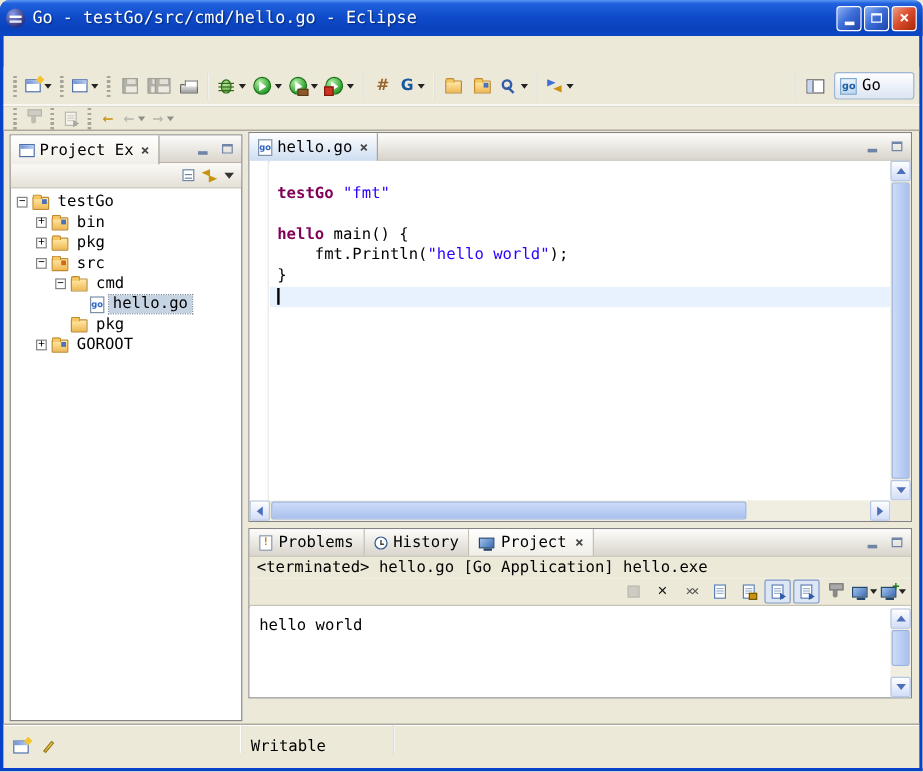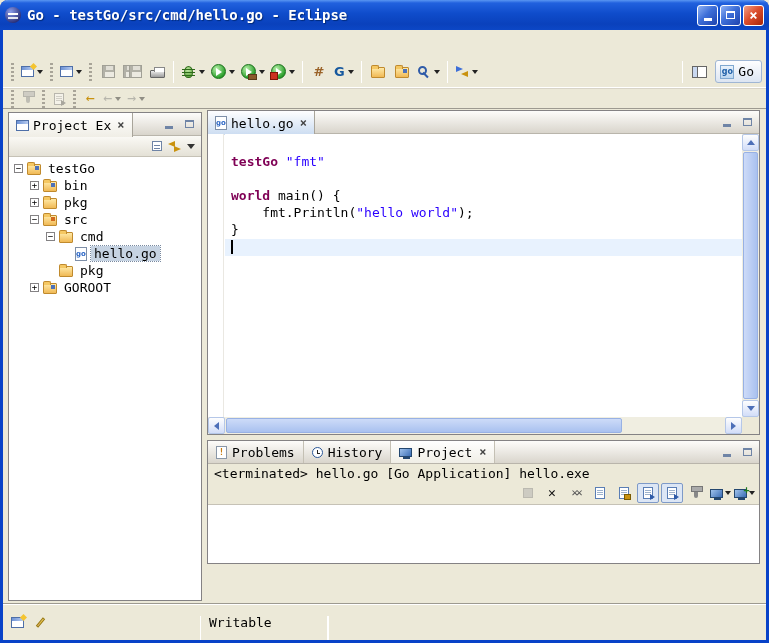--- a/index.html
+++ b/index.html
@@ -5,21 +5,21 @@
   *{margin:0;padding:0;box-sizing:border-box}
   html,body{width:769px;height:643px;overflow:hidden}
   body{font-family:"DejaVu Sans Mono",monospace;font-size:13px;color:#000;background:#ECE9D8}
   #window{position:relative;width:769px;height:643px;background:#ECE9D8;
     border-left:3px solid #0842C8;border-right:3px solid #0842C8;border-bottom:3px solid #0842C8;
     border-radius:8px 8px 0 0}
   
   .titlebar{position:absolute;top:0;left:-3px;right:-3px;height:30px;display:flex;align-items:center;
     padding:0 5px;border-radius:8px 8px 0 0;
     background:linear-gradient(180deg,#5A96F2 0%,#2161DE 10%,#0F4CCB 45%,#0A41BC 80%,#0C47C6 100%)}
-  .title-text{color:#fff;font-weight:bold;font-size:14px;margin-left:6px;text-shadow:1px 1px 1px #012A7A;white-space:nowrap}
+  .title-text{color:#fff;font-weight:normal;font-size:14px;margin-left:6px;text-shadow:1px 1px 1px #012A7A;white-space:nowrap}
   .winbtns{margin-left:auto;display:flex;gap:2px}
   .winbtn{width:21px;height:21px;border-radius:3px;border:1px solid #fff;display:flex;align-items:center;justify-content:center;
     background:linear-gradient(135deg,#8FB2F4 0%,#3E6FD8 45%,#1E43AE 100%);color:#fff;font-weight:bold;font-size:14px;cursor:default}
   .winbtn.close{background:linear-gradient(135deg,#F0A088 0%,#DD4F2E 45%,#A82507 100%)}
   .g-wmin{width:8px;height:3px;background:#fff;margin-top:9px}
   .g-wmax{width:9px;height:8px;border:1px solid #fff;border-top:2px solid #fff}
   .i-eclipse{position:relative;width:16px;height:16px;border-radius:50%;flex:none;
     background:radial-gradient(circle at 35% 30%,#8A9CEA,#2A2F78 75%)}
   .i-eclipse::before{content:"";position:absolute;left:3px;top:6px;width:10px;height:2px;background:#fff;box-shadow:0 4px 0 rgba(255,255,255,.85)}
   
@@ -34,21 +34,21 @@
   .tsep{width:1px;height:22px;background:#ACA89C;border-right:1px solid #FFF;margin:0 4px}
   .tb{height:24px;min-width:24px;display:flex;align-items:center;justify-content:center;padding:0 3px;gap:2px;position:relative}
   .tb.small{height:20px;min-width:20px}
   .dd{width:0;height:0;border-left:3px solid transparent;border-right:3px solid transparent;border-top:4px solid #222;margin-left:1px}
   .dis{opacity:.45;filter:grayscale(1)}
   .spring{flex:1}
   .arrow-glyph{font-size:15px;line-height:1}
   .yellow{color:#C9920F}
   .gray{color:#777}
   
-  .persp-go{display:flex;align-items:center;gap:4px;height:23px;padding:0 7px 0 4px;margin-left:4px;
+  .persp-go{display:flex;align-items:center;gap:4px;height:23px;padding:0 27px 0 4px;margin-left:4px;
     border:1px solid #9FB6D4;border-radius:3px;background:linear-gradient(#FEFEFF,#DCE5F2)}
   .i-persp{position:relative;width:15px;height:12px;background:#fff;border:1px solid #666}
   .i-persp::before{content:"";position:absolute;left:0;top:0;bottom:0;width:4px;background:#C9D8F0;border-right:1px solid #666}
   .i-gopersp{position:relative;width:14px;height:14px;border:1px solid #7FA8D0;background:linear-gradient(#EAF3FC,#BBD6F0);
     font-family:"DejaVu Sans",sans-serif;font-size:8px;font-weight:bold;color:#1E5FA8;line-height:12px;text-align:center}
   .i-gopersp::after{content:"go"}
   
   .i{display:inline-block;position:relative;flex:none}
   .i-folder{width:14px;height:11px;background:linear-gradient(180deg,#FFE9A6,#F0B955);border:1px solid #C08A2D;border-radius:1px;margin-top:2px}
   .i-folder::before{content:"";position:absolute;top:-3px;left:-1px;width:6px;height:3px;background:#F5C863;border:1px solid #C08A2D;border-bottom:0;border-radius:2px 2px 0 0}
@@ -148,21 +148,21 @@
   .ctab{display:flex;align-items:center;gap:5px;padding:0 8px;border-right:1px solid #C4C0B4;white-space:nowrap}
   .ctab.active{background:linear-gradient(180deg,#FFFFFF,#F0EEE6)}
   .con-status{height:18px;background:#ECE9D8;display:flex;align-items:center;padding-left:6px;white-space:nowrap}
   .con-toolbar{height:23px;background:#ECE9D8;display:flex;align-items:center;justify-content:flex-end;gap:2px;padding-right:4px;border-bottom:1px solid #C6C2B6}
   .cbtn{width:22px;height:20px;display:flex;align-items:center;justify-content:center;gap:1px;border:1px solid transparent}
   .cbtn.pressed{border:1px solid #7E9AC8;background:#DCE6F5;border-radius:2px}
   .con-out{position:absolute;left:0;right:0;bottom:0;top:66px;background:#fff}
   .con-text{padding:7px 0 0 8px;white-space:pre}
   .sbv2{position:absolute;right:0;top:0;bottom:0;width:17px;background:#F0EEE1}
   
-  .statusbar{position:absolute;left:0;right:0;bottom:0;height:37px;background:#ECE9D8;border-top:1px solid #9D9A90;box-shadow:inset 0 1px 0 #FFF;display:flex;align-items:flex-end}
+  .statusbar{position:absolute;left:0;right:0;bottom:0;height:37px;background:#ECE9D8;border-top:1px solid #9D9A90;box-shadow:inset 0 1px 0 #FFF;display:flex;align-items:flex-start}
   .sb-cell{display:flex;align-items:center;height:100%;padding-left:8px;white-space:nowrap}
   .sb-sep{width:1px;height:24px;background:#ACA89C;border-right:1px solid #FFF}
   .c1{width:197px;gap:10px}
   .c2{width:126px}
   .c3{width:120px}
 </style>
 </head>
 <body>
 
 <div id="window">
@@ -360,21 +360,21 @@
             <span class="g-max"></span>
           </div>
       </div>
     </div>
     <div class="edbody">
       <div class="ruler"></div>
       <div class="codewrap">
         <div class="cl"></div>
         <div class="cl"><span class="kw">testGo</span><span> </span><span class="str">"fmt"</span></div>
         <div class="cl"></div>
-        <div class="cl"><span class="kw">world</span><span> main() {</span></div>
+        <div class="cl"><span class="kw">hello</span><span> main() {</span></div>
         <div class="cl"><span>    fmt.Println(</span><span class="str">"hello world"</span><span>);</span></div>
         <div class="cl"><span>}</span></div>
         <div class="cl cur"><span class="caret"></span></div>
       </div>
       <div class="sbv">
         <div class="sb-btn sb-up">
             <span class="tri-up"></span>
           </div>
         <div class="sb-thumb-v" style="top:18px;bottom:18px"></div>
         <div class="sb-btn sb-down">
@@ -387,21 +387,21 @@
           </div>
         <div class="sb-thumb-h" style="left:18px;right:120px"></div>
         <div class="sb-btn sb-right">
             <span class="tri-right"></span>
           </div>
       </div>
       <div class="sb-corner"></div>
     </div>
   </div>
 
-  <div class="view" style="left:204px;top:440px;width:553px;height:124px">
+  <div class="view" style="left:204px;top:440px;width:553px;height:142px">
     <div class="vhead">
       <div class="ctab">
         <span class="i i-prob"></span>
         <span>Problems</span>
       </div>
       <div class="ctab">
         <span class="i i-clock"></span>
         <span>History</span>
       </div>
       <div class="ctab active">
@@ -445,20 +445,32 @@
           <span class="i i-pin"></span>
         </div>
       <div class="cbtn">
           <span class="i i-mon"></span>
           <span class="dd"></span>
         </div>
       <div class="cbtn">
           <span class="i i-mon plus"></span>
           <span class="dd"></span>
         </div>
+    </div>
+    <div class="con-out">
+      <div class="con-text">hello world</div>
+      <div class="sbv2">
+        <div class="sb-btn sb-up">
+            <span class="tri-up"></span>
+          </div>
+        <div class="sb-thumb-v" style="top:18px;height:30px"></div>
+        <div class="sb-btn sb-down">
+            <span class="tri-down"></span>
+          </div>
+      </div>
     </div>
   </div>
 
   <div class="statusbar">
     <div class="sb-cell c1">
       <span class="i i-win spark"></span>
       <span class="i i-pencil"></span>
     </div>
     <span class="sb-sep"></span>
     <div class="sb-cell c2">Writable</div>

